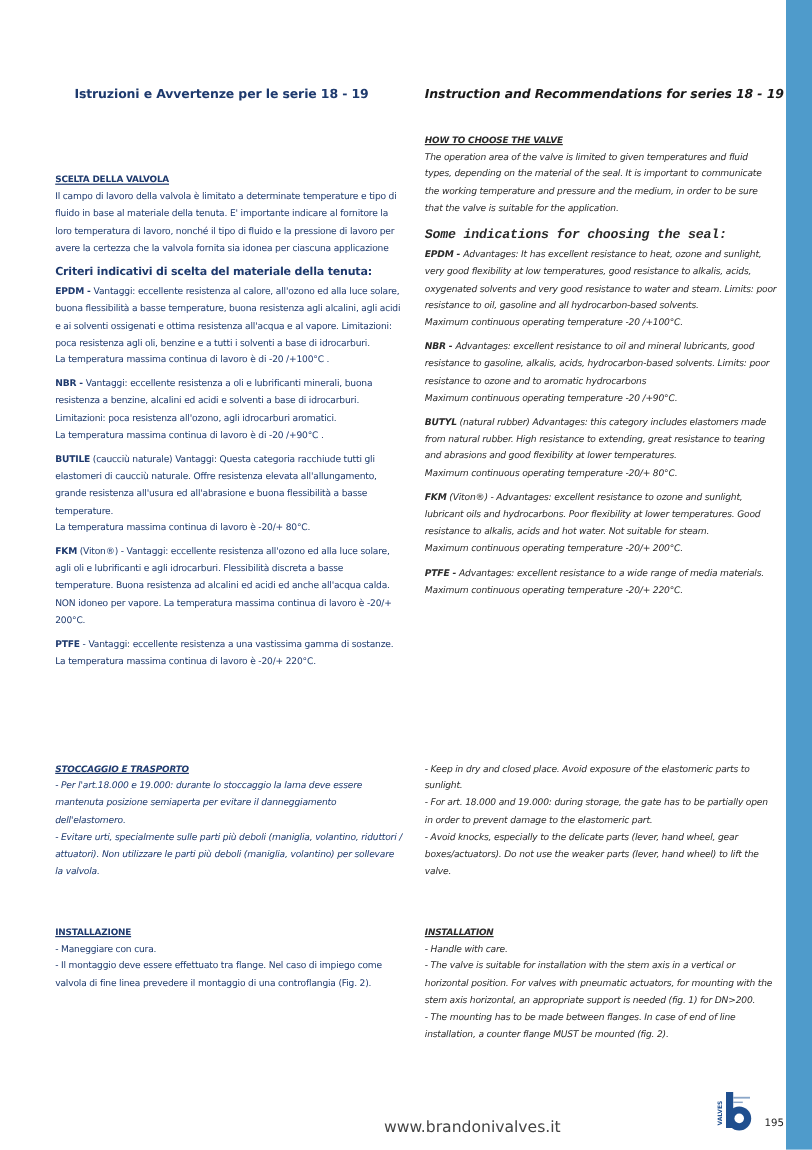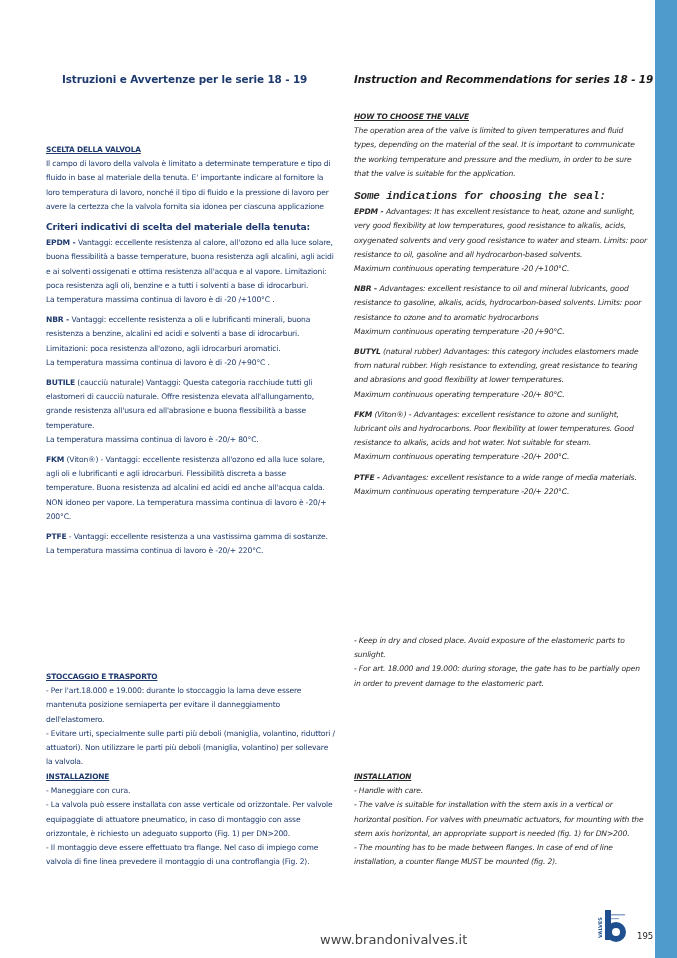--- a/index.html
+++ b/index.html
@@ -48,39 +48,39 @@
   <span class="sub-head">Some indications for choosing the seal:</span>
   <div id="en-seals">
       <p><span class="b">EPDM - </span><span>Advantages: It has excellent resistance to heat, ozone and sunlight, very good flexibility at low temperatures, good resistance to alkalis, acids, oxygenated solvents and very good resistance to water and steam. Limits: poor resistance to oil, gasoline and all hydrocarbon-based solvents.</span><br><span>Maximum continuous operating temperature  -20 /+100°C.</span></p>
       <p><span class="b">NBR - </span><span>Advantages: excellent resistance to oil and mineral lubricants, good resistance to gasoline, alkalis, acids, hydrocarbon-based solvents. Limits: poor resistance to ozone and to aromatic hydrocarbons</span><br><span>Maximum continuous operating temperature  -20 /+90°C.</span></p>
       <p><span class="b">BUTYL</span><span> (natural rubber) Advantages: this category includes elastomers made from natural rubber. High resistance to extending, great resistance to tearing and abrasions and good flexibility at lower temperatures.</span><br><span>Maximum continuous operating temperature -20/+ 80°C.</span></p>
       <p><span class="b">FKM</span><span> (Viton®) - Advantages: excellent resistance to ozone and sunlight, lubricant oils and hydrocarbons. Poor flexibility at lower temperatures. Good resistance to alkalis, acids and hot water. Not suitable for steam.</span><br><span>Maximum continuous operating temperature -20/+ 200°C.</span></p>
       <p><span class="b">PTFE - </span><span>Advantages: excellent resistance to a wide range of media materials.</span><br><span>Maximum continuous operating temperature -20/+ 220°C.</span></p>
     </div>
 </div>
 
-<div class="col left" style="top:670px;">
+<div class="col left" style="top:634px;font-style:italic;">
   <span class="sec-head">STOCCAGGIO E TRASPORTO</span>
   <div id="it-storage">
       <div>- Per l'art.18.000 e 19.000: durante lo stoccaggio la lama deve essere mantenuta posizione semiaperta per evitare il danneggiamento dell'elastomero.</div>
       <div>- Evitare urti, specialmente sulle parti più deboli (maniglia, volantino, riduttori / attuatori). Non utilizzare le parti più deboli (maniglia, volantino) per sollevare la valvola.</div>
     </div>
 </div>
 <div class="col right" style="top:634px;">
   <div id="en-storage">
       <div>- Keep in dry and closed place. Avoid exposure of the elastomeric parts to sunlight.</div>
       <div>- For art. 18.000 and 19.000: during storage, the gate has to be partially open in order to prevent damage to the elastomeric part.</div>
+      <div>- Avoid knocks, especially to the delicate parts (lever, hand wheel, gear boxes/actuators). Do not use the weaker parts (lever, hand wheel) to lift the valve.</div>
     </div>
 </div>
 
 <div class="col left" style="top:770px;">
   <span class="sec-head">INSTALLAZIONE</span>
   <div id="it-install">
       <div>- Maneggiare con cura.</div>
-      <div>- La valvola può essere installata con asse verticale od orizzontale. Per valvole equipaggiate di attuatore pneumatico, in caso di montaggio con asse orizzontale, è richiesto un adeguato supporto (Fig. 1) per DN&gt;200.</div>
       <div>- Il montaggio deve essere effettuato tra flange. Nel caso di impiego come valvola di fine linea prevedere il montaggio di una controflangia (Fig. 2).</div>
     </div>
 </div>
 <div class="col right" style="top:770px;">
   <span class="sec-head">INSTALLATION</span>
   <div id="en-install">
       <div>- Handle with care.</div>
       <div>- The valve is suitable for installation with the stem axis in a vertical or horizontal position. For valves with pneumatic actuators, for mounting with the stem axis horizontal, an appropriate support is needed (fig. 1) for DN&gt;200.</div>
       <div>- The mounting has to be made between flanges. In case of end of line installation, a counter flange MUST be mounted (fig. 2).</div>
     </div>

